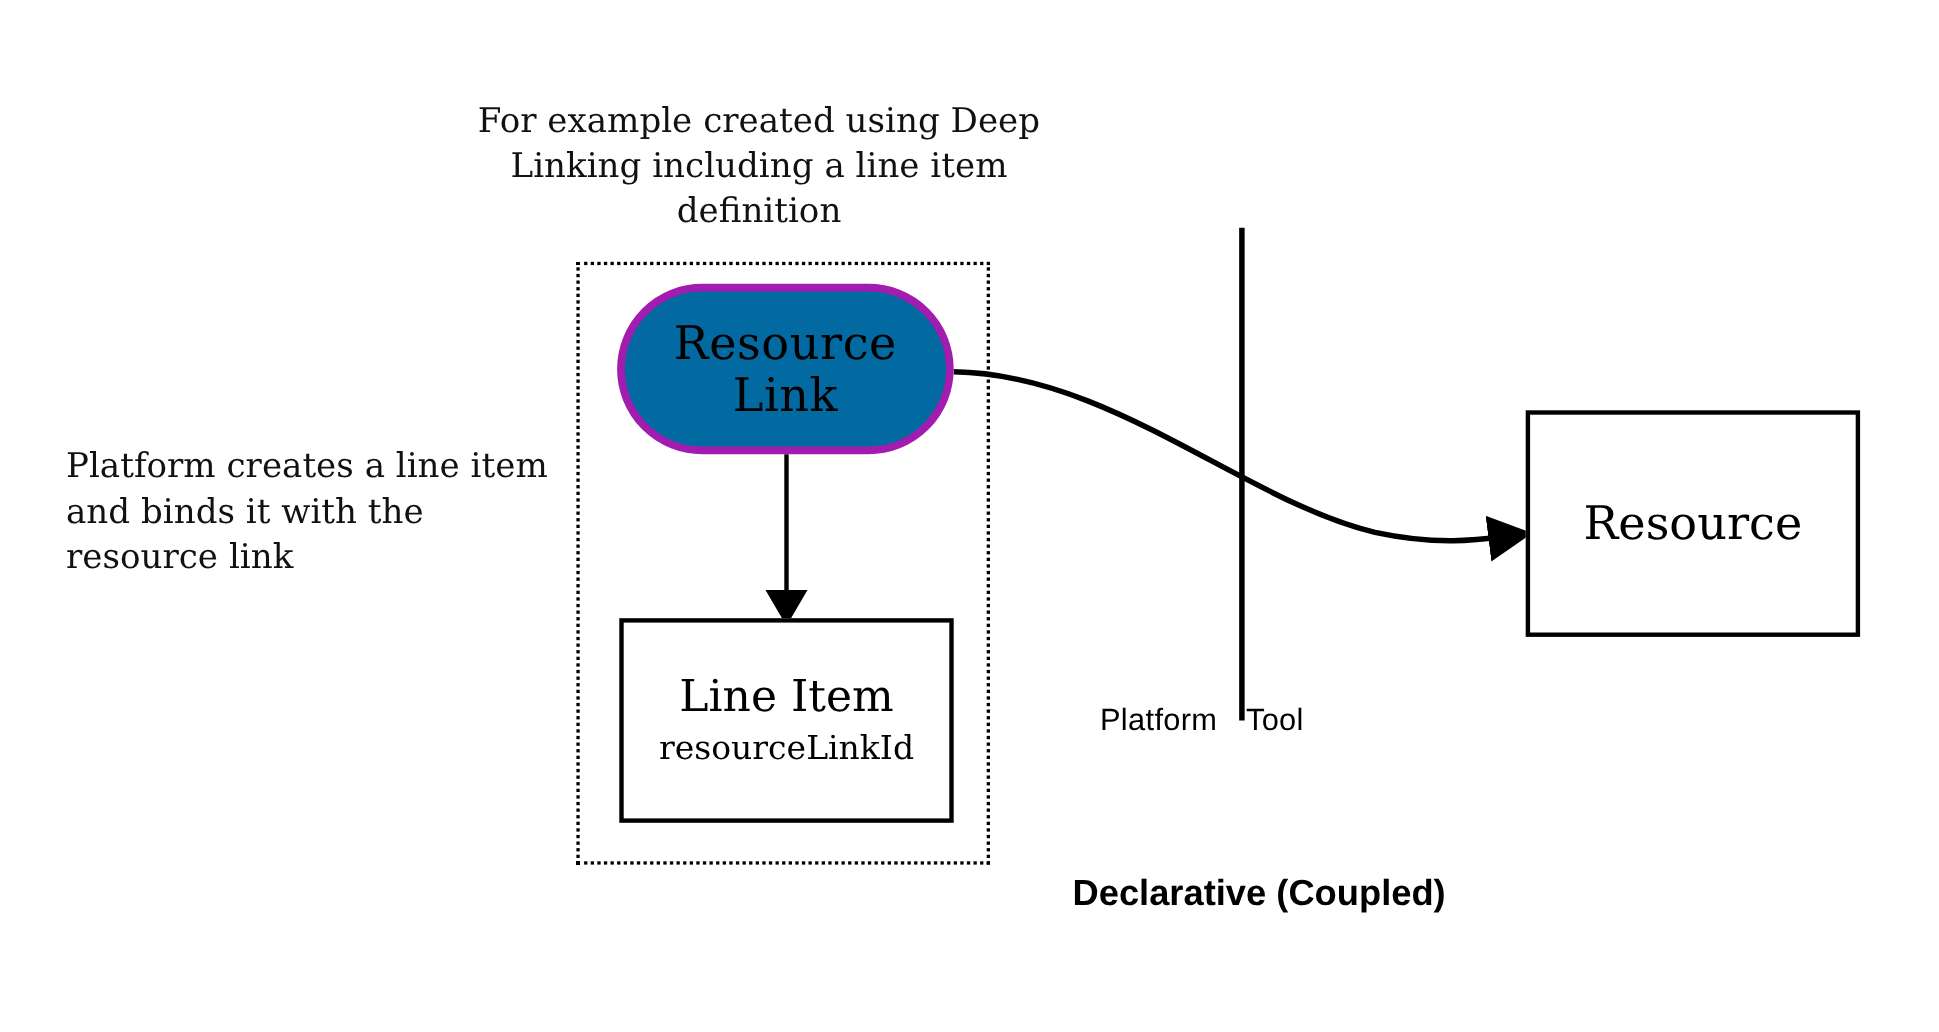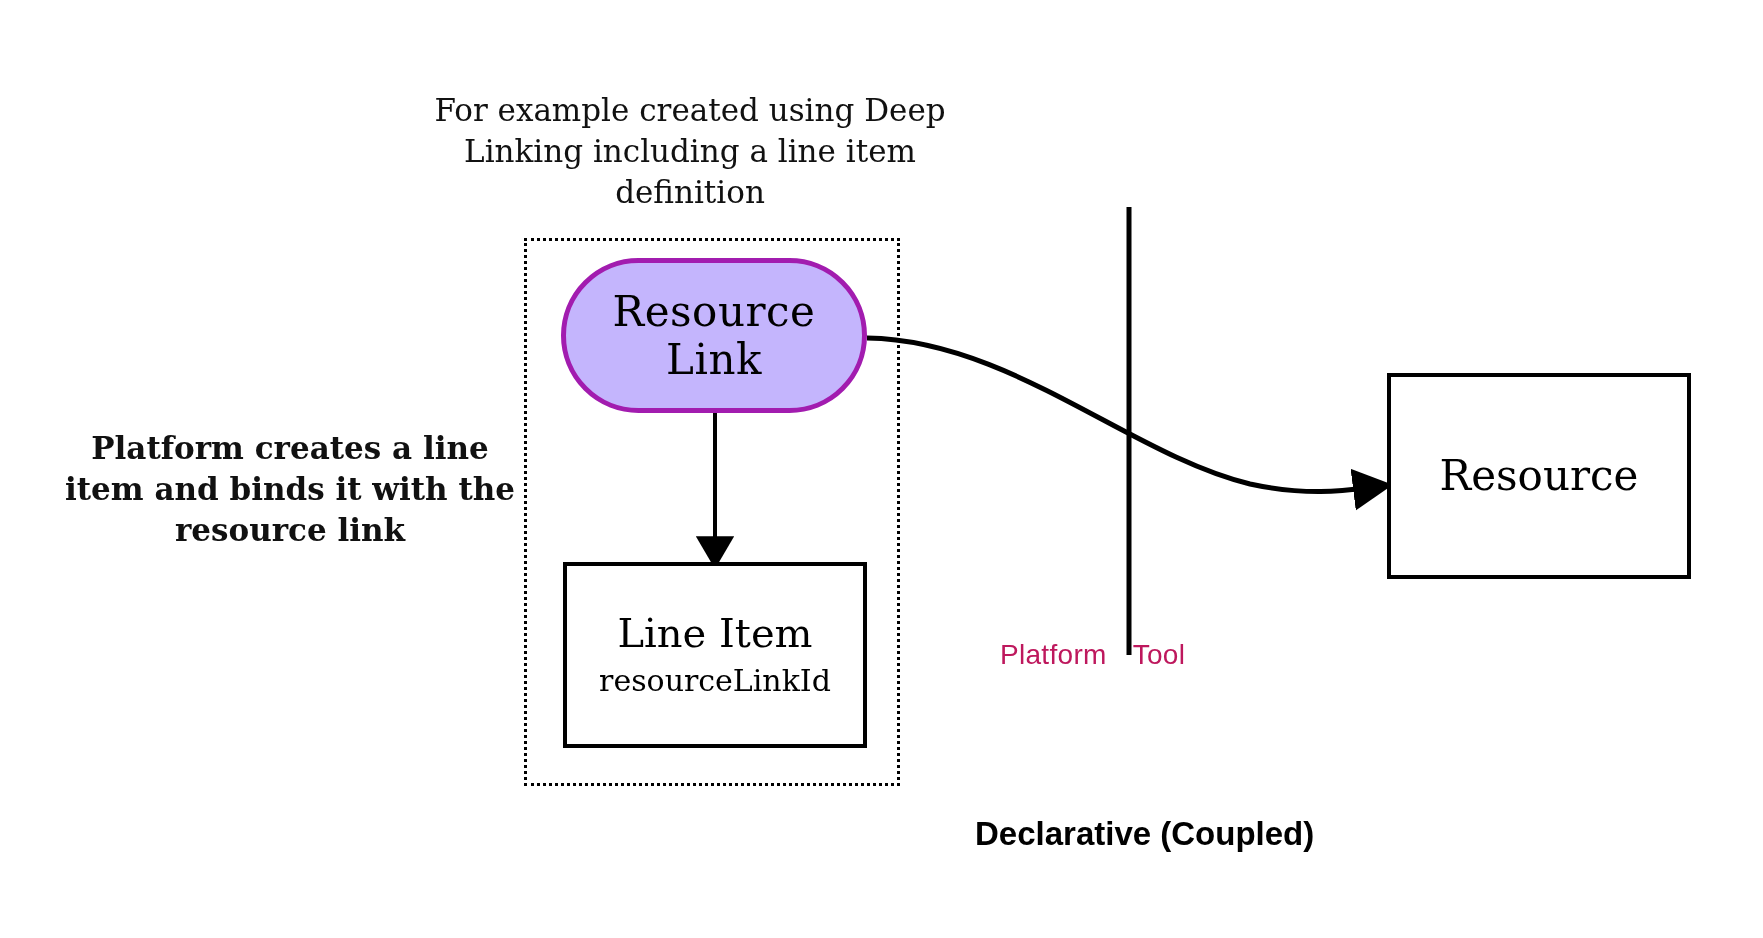--- a/index.html
+++ b/index.html
@@ -29,48 +29,47 @@
     white-space: pre-line;
   }
   #annot-top {
     left: 420px;
     top: 90px;
     width: 540px;
     text-align: center;
   }
   #annot-left {
     left: 60px;
-    top: 428px;
+    top: 404px;
     width: 460px;
-    text-align: center;
-    font-weight: bold;
+    text-align: left;
   }
 
   
   #platform-group {
     position: absolute;
     left: 524px;
     top: 238px;
     width: 376px;
     height: 548px;
     border: 3px dotted #000000;
     box-sizing: border-box;
   }
 
   
   #resource-link-node {
     position: absolute;
     left: 561px;
     top: 258px;
     width: 306px;
     height: 155px;
-    border: 5px solid #a21caf;
+    border: 7px solid #a21caf;
     border-radius: 78px;
     box-sizing: border-box;
-    background: #c4b5fd;
+    background: #0369a1;
     display: flex;
     flex-direction: column;
     align-items: center;
     justify-content: center;
   }
   #resource-link-node .node-title {
     font-family: "DejaVu Serif", serif;
     font-size: 42px;
     line-height: 48px;
     letter-spacing: 0.5px;
@@ -139,31 +138,31 @@
 
   
   #boundary-label {
     position: absolute;
     left: 1000px;
     top: 638px;
     width: 210px;
     font-family: "Liberation Sans", sans-serif;
     font-size: 28px;
     line-height: 34px;
-    color: #be185d;
+    color: #000000;
     white-space: nowrap;
     letter-spacing: 0.3px;
   }
   #boundary-label .seg-left { margin-right: 20px; }
   #boundary-label .seg-right { margin-left: 6px; }
 
   #mode-caption {
     position: absolute;
     left: 975px;
-    top: 814px;
+    top: 792px;
     font-family: "Liberation Sans", sans-serif;
     font-weight: bold;
     font-size: 33px;
     line-height: 40px;
     color: #000000;
     white-space: nowrap;
   }
 </style>
 </head>
 <body>

